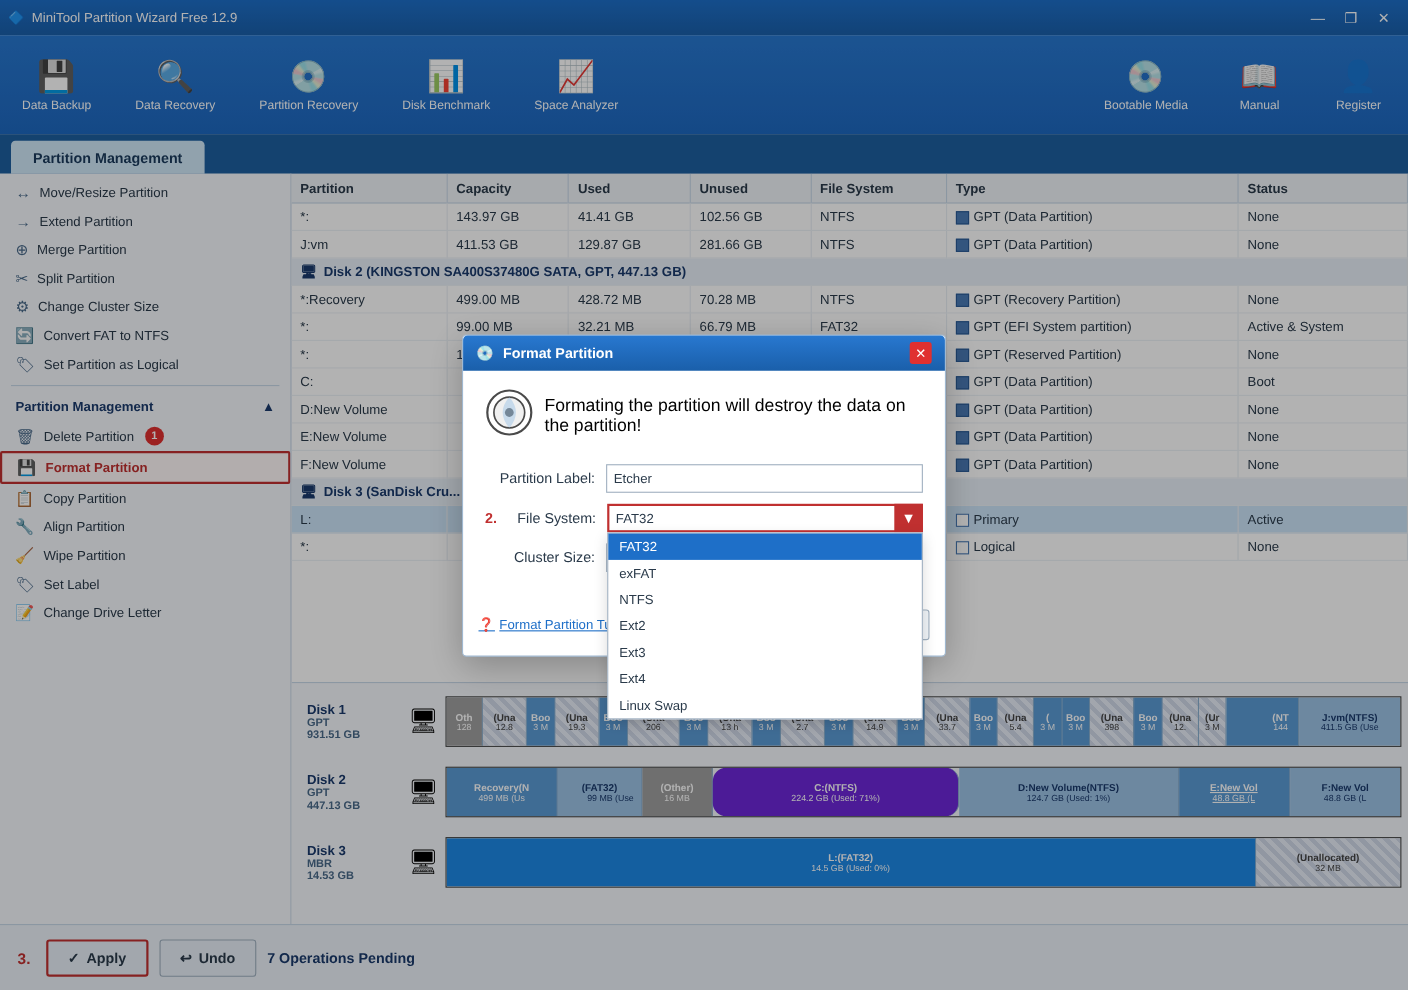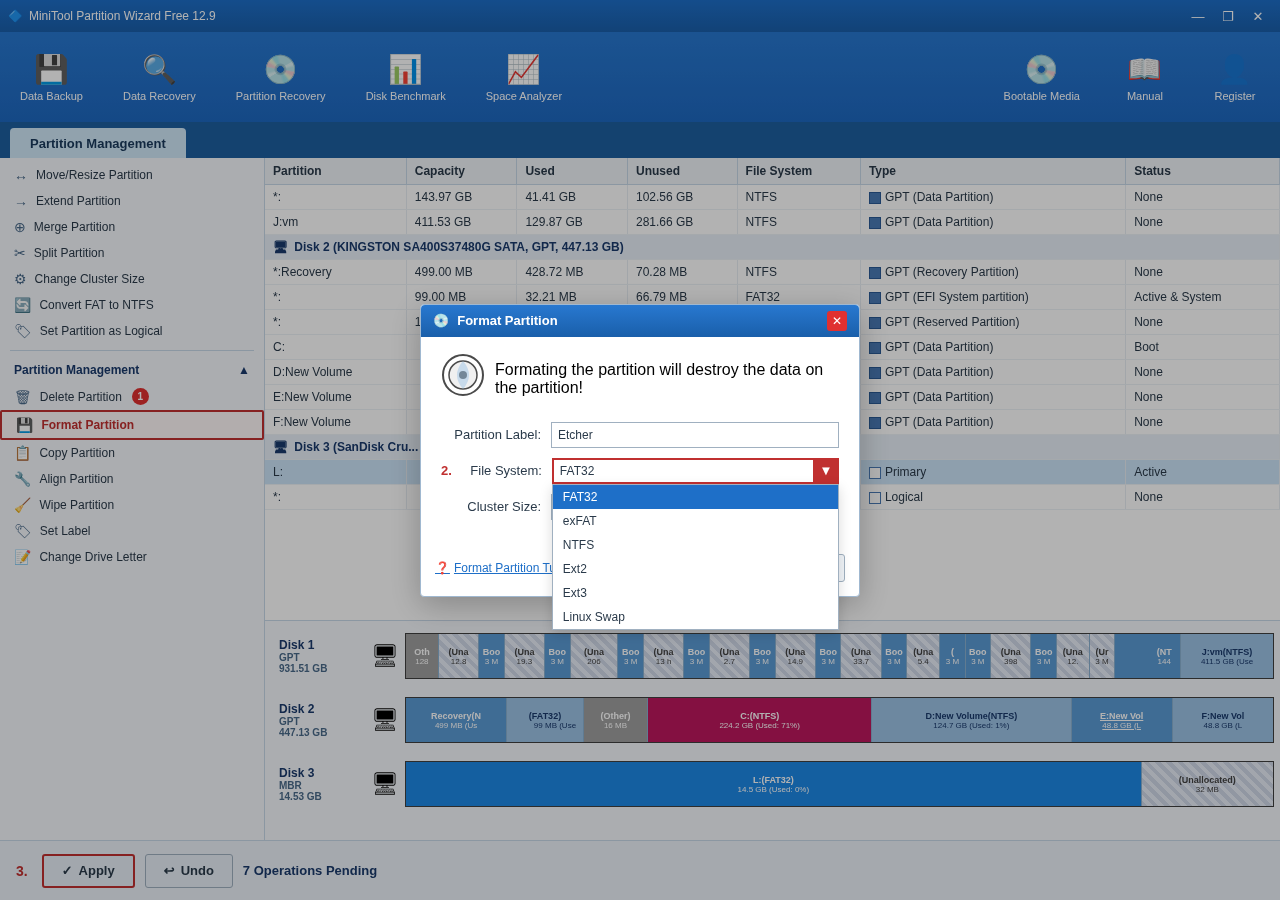--- a/index.html
+++ b/index.html
@@ -195,21 +195,21 @@
       font-size: 9px;
       text-align: center;
       border-right: 1px solid #8ab0d0;
       overflow: hidden;
       cursor: pointer;
       padding: 2px 1px;
     }
     .disk-part:last-child { border-right: none; }
     .dp-blue { background: #5b9bd5; color: white; }
     .dp-lblue { background: #9dc3e6; color: #1a3a6c; }
-    .dp-green { background: #be185d; color: white; }
+    .dp-green { background: #6d28d9; color: white; border-radius: 12px; }
     .dp-gray { background: #a0a0a0; color: white; }
     .dp-selected { background: #1e88e5; color: white; }
     .dp-striped {
       background: repeating-linear-gradient(
         45deg, #d0d8e8, #d0d8e8 4px, #e8eef8 4px, #e8eef8 8px
       );
       color: #444;
     }
 
     
@@ -926,20 +926,21 @@
           </select>
           <div class="modal-form-select-arrow">▼</div>
 
           
           <div class="dropdown-open">
             <div class="dropdown-item selected">FAT32</div>
             <div class="dropdown-item">exFAT</div>
             <div class="dropdown-item">NTFS</div>
             <div class="dropdown-item">Ext2</div>
             <div class="dropdown-item">Ext3</div>
+            <div class="dropdown-item">Ext4</div>
             <div class="dropdown-item">Linux Swap</div>
           </div>
         </div>
       </div>
 
       <div class="modal-form-row">
         <span class="modal-form-label">Cluster Size:</span>
         <div class="modal-form-select-wrap">
           <select class="modal-form-select" style="border:1px solid #a0b0c0;">
           </select>

